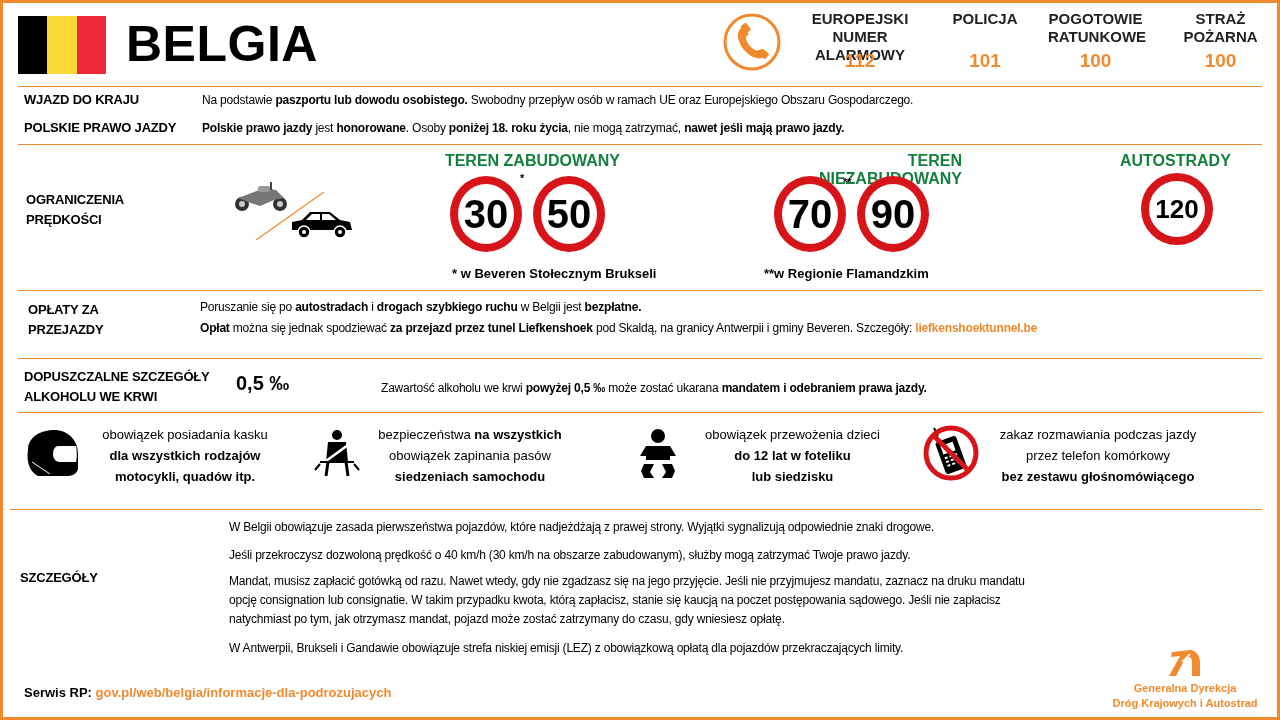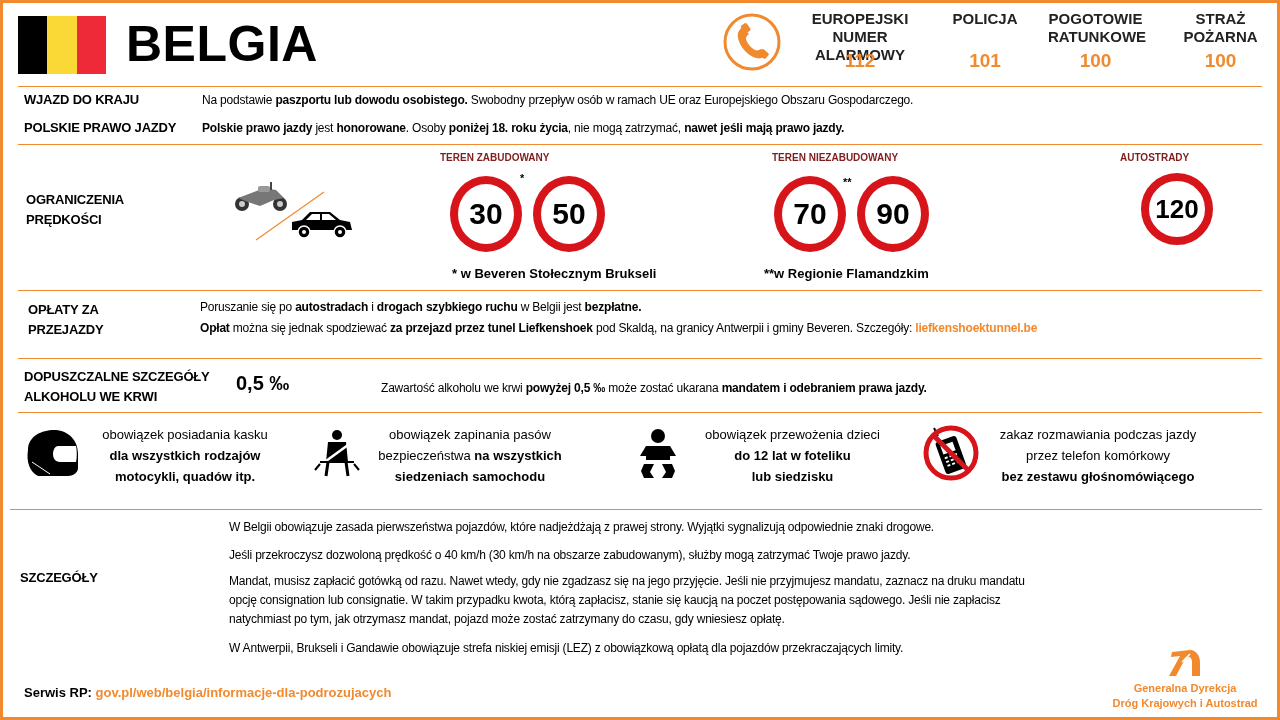--- a/index.html
+++ b/index.html
@@ -16,23 +16,23 @@
   
   .flag { position:absolute; left:18px; top:16px; width:88px; height:58px; display:flex; }
   .flag span { flex:1; display:block; }
   .title { position:absolute; left:126px; top:12px; font-size:50px; font-weight:bold; letter-spacing: 0.5px; line-height:64px; }
   .phone-icon { position:absolute; left:722px; top:12px; width:60px; height:60px; }
   .em-col { position:absolute; top:10px; text-align:center; font-weight:bold; font-size:15px; line-height:18px; color:#222; }
   .em-num { position:absolute; top:50px; text-align:center; font-weight:bold; font-size:19px; color:#f18a2e; }
 
   
   .sign { position:absolute; border-radius:50%; border:8px solid #d7141a; background:#fff; display:flex; align-items:center; justify-content:center; font-weight:bold; color:#000; }
-  .sign.s2 { width:72px; height:76px; font-size:30px; }
+  .sign.s2 { width:72px; height:76px; font-size:40px; }
   .sign.s3 { width:72px; height:72px; font-size:26px; }
-  .sm-head { position:absolute; font-size:10px; font-weight:bold; color:#7f1d1d; text-align:left; }
+  .sm-head { position:absolute; font-size:16px; font-weight:bold; color:#15803d; text-align:right; }
   .foot-note { position:absolute; font-size:13px; font-weight:bold; }
 
   .center { text-align:center; }
   .icon-block { position:absolute; font-size:13px; line-height:21px; text-align:center; white-space:nowrap; }
 </style>
 </head>
 <body>
 
 <div class="frame"></div>
 
@@ -169,22 +169,22 @@
 
 <svg class="abs" style="left:312px;top:428px;" width="50" height="50" viewBox="0 0 50 50">
   <circle cx="25" cy="7" r="5" fill="#000"></circle>
   <path d="M16 14 L34 14 L36 34 L14 34 Z" fill="#000"></path>
   <path d="M14 33 L36 17" stroke="#fff" stroke-width="2.5"></path>
   <path d="M8 34 L42 34" stroke="#000" stroke-width="2"></path>
   <path d="M16 34 L14 48 M34 34 L36 48" stroke="#000" stroke-width="3"></path>
   <path d="M8 36 L3 42 M42 36 L47 42" stroke="#000" stroke-width="2"></path>
 </svg>
 <div class="icon-block" style="left:365px;top:424px;width:210px;">
+  <div><span>bezpieczeństwa </span><span class="b">na wszystkich</span></div>
   <div>obowiązek zapinania pasów</div>
-  <div><span>bezpieczeństwa </span><span class="b">na wszystkich</span></div>
   <div class="b">siedzeniach samochodu</div>
 </div>
 
 <svg class="abs" style="left:638px;top:428px;" width="40" height="52" viewBox="0 0 40 52">
   <circle cx="20" cy="8" r="7" fill="#000"></circle>
   <path d="M8 18 L32 18 L38 28 L32 28 L32 32 L8 32 L8 28 L2 28 Z" fill="#000"></path>
   <path d="M6 36 L16 36 L12 44 L16 50 L6 50 L3 43 Z" fill="#000"></path>
   <path d="M34 36 L24 36 L28 44 L24 50 L34 50 L37 43 Z" fill="#000"></path>
 </svg>
 <div class="icon-block" style="left:690px;top:424px;width:205px;">

